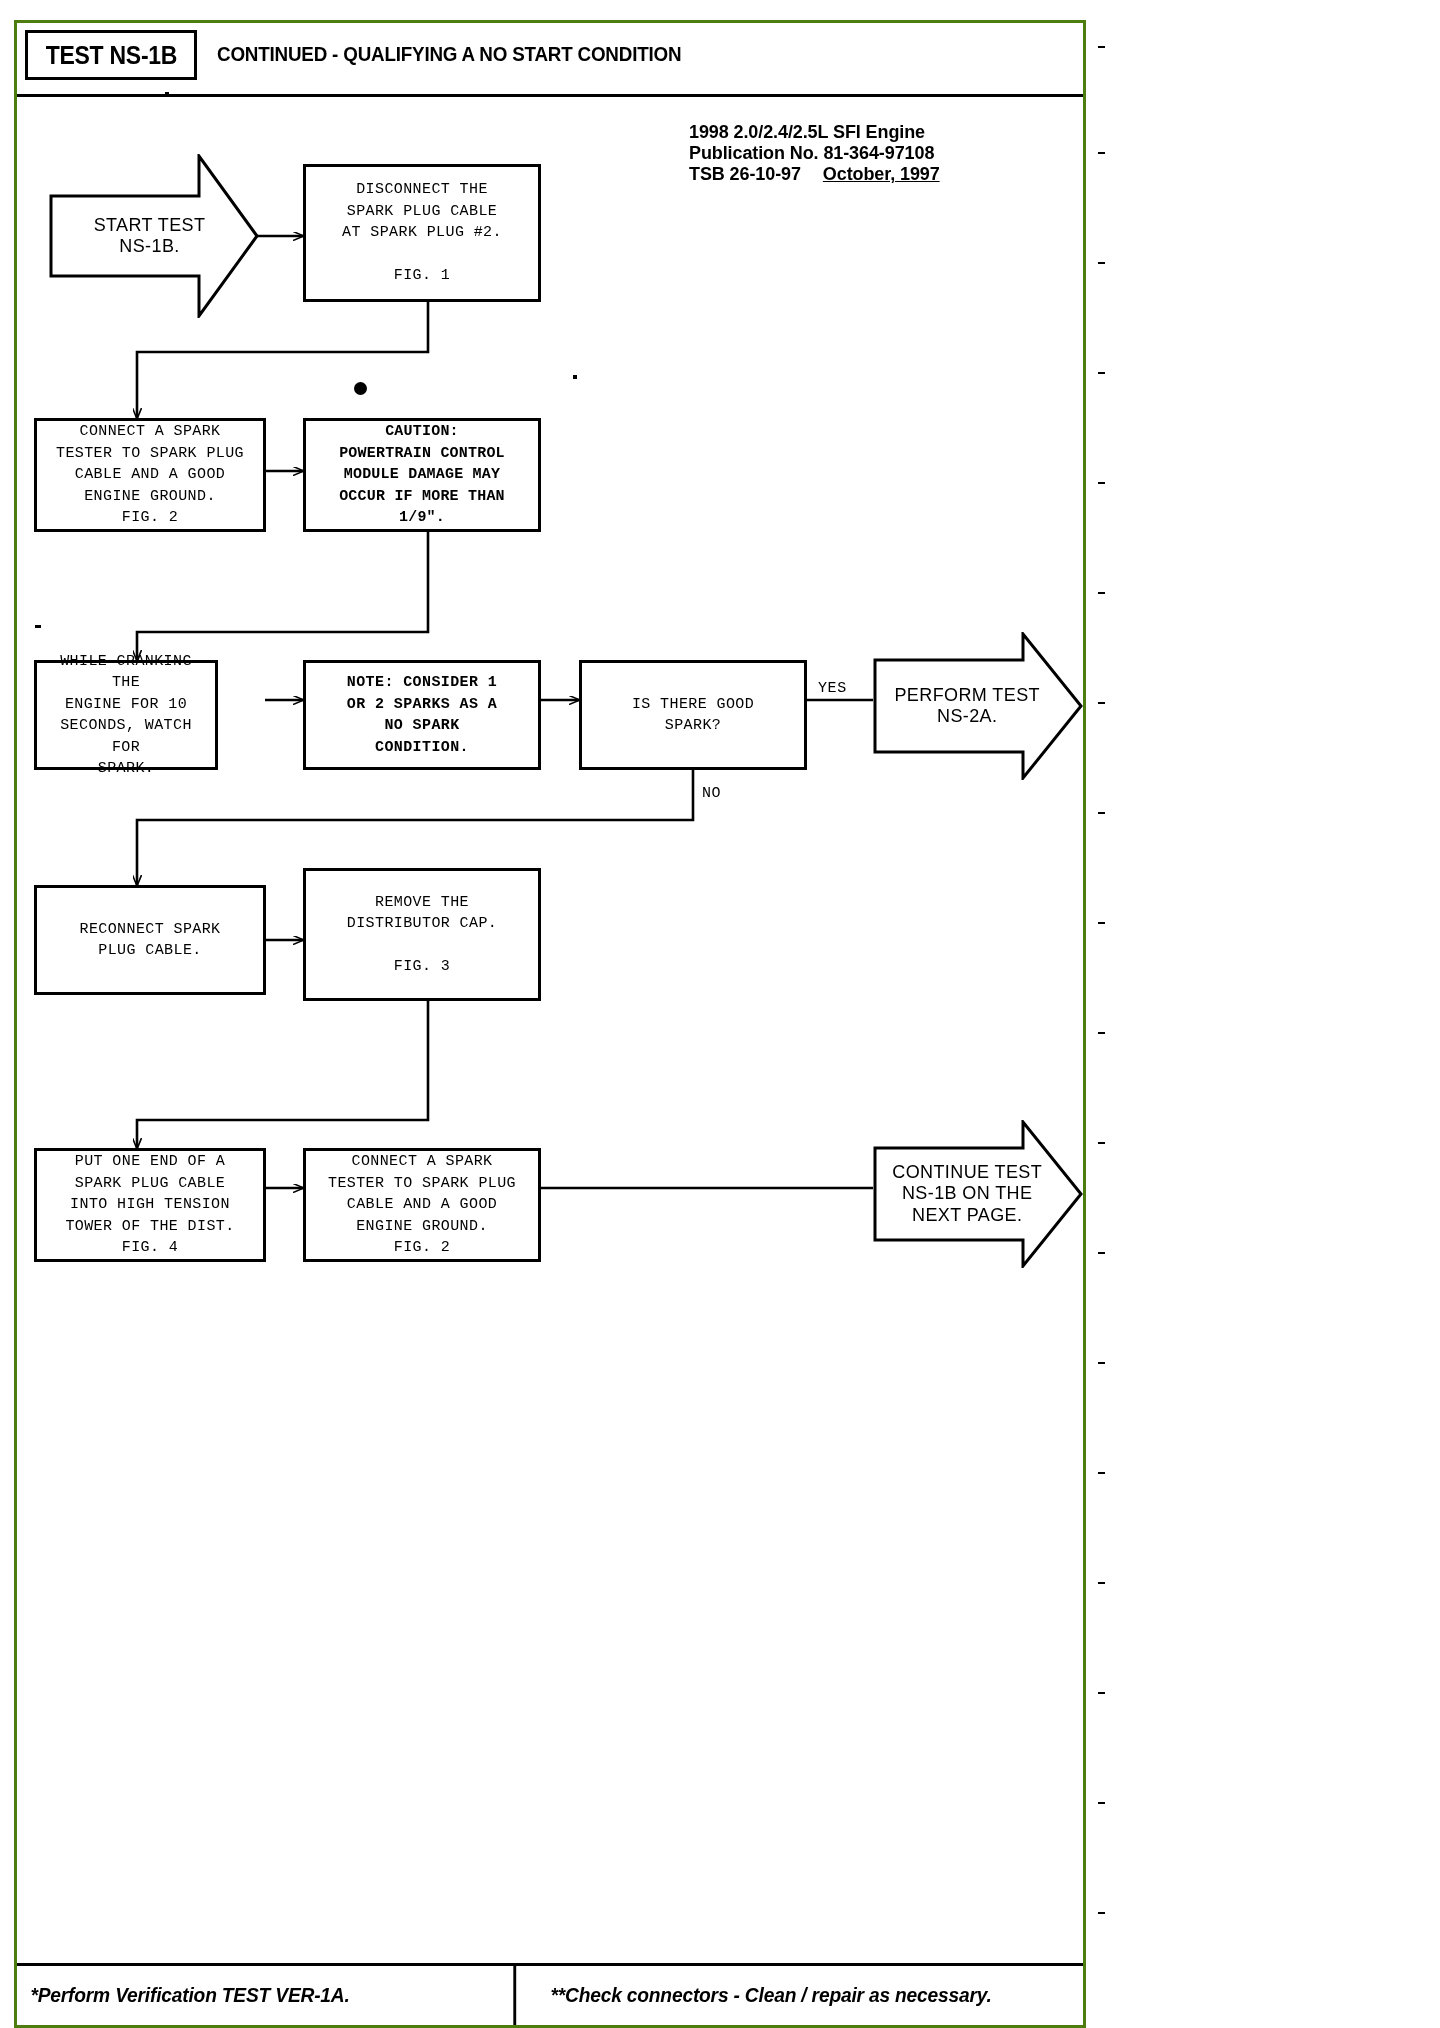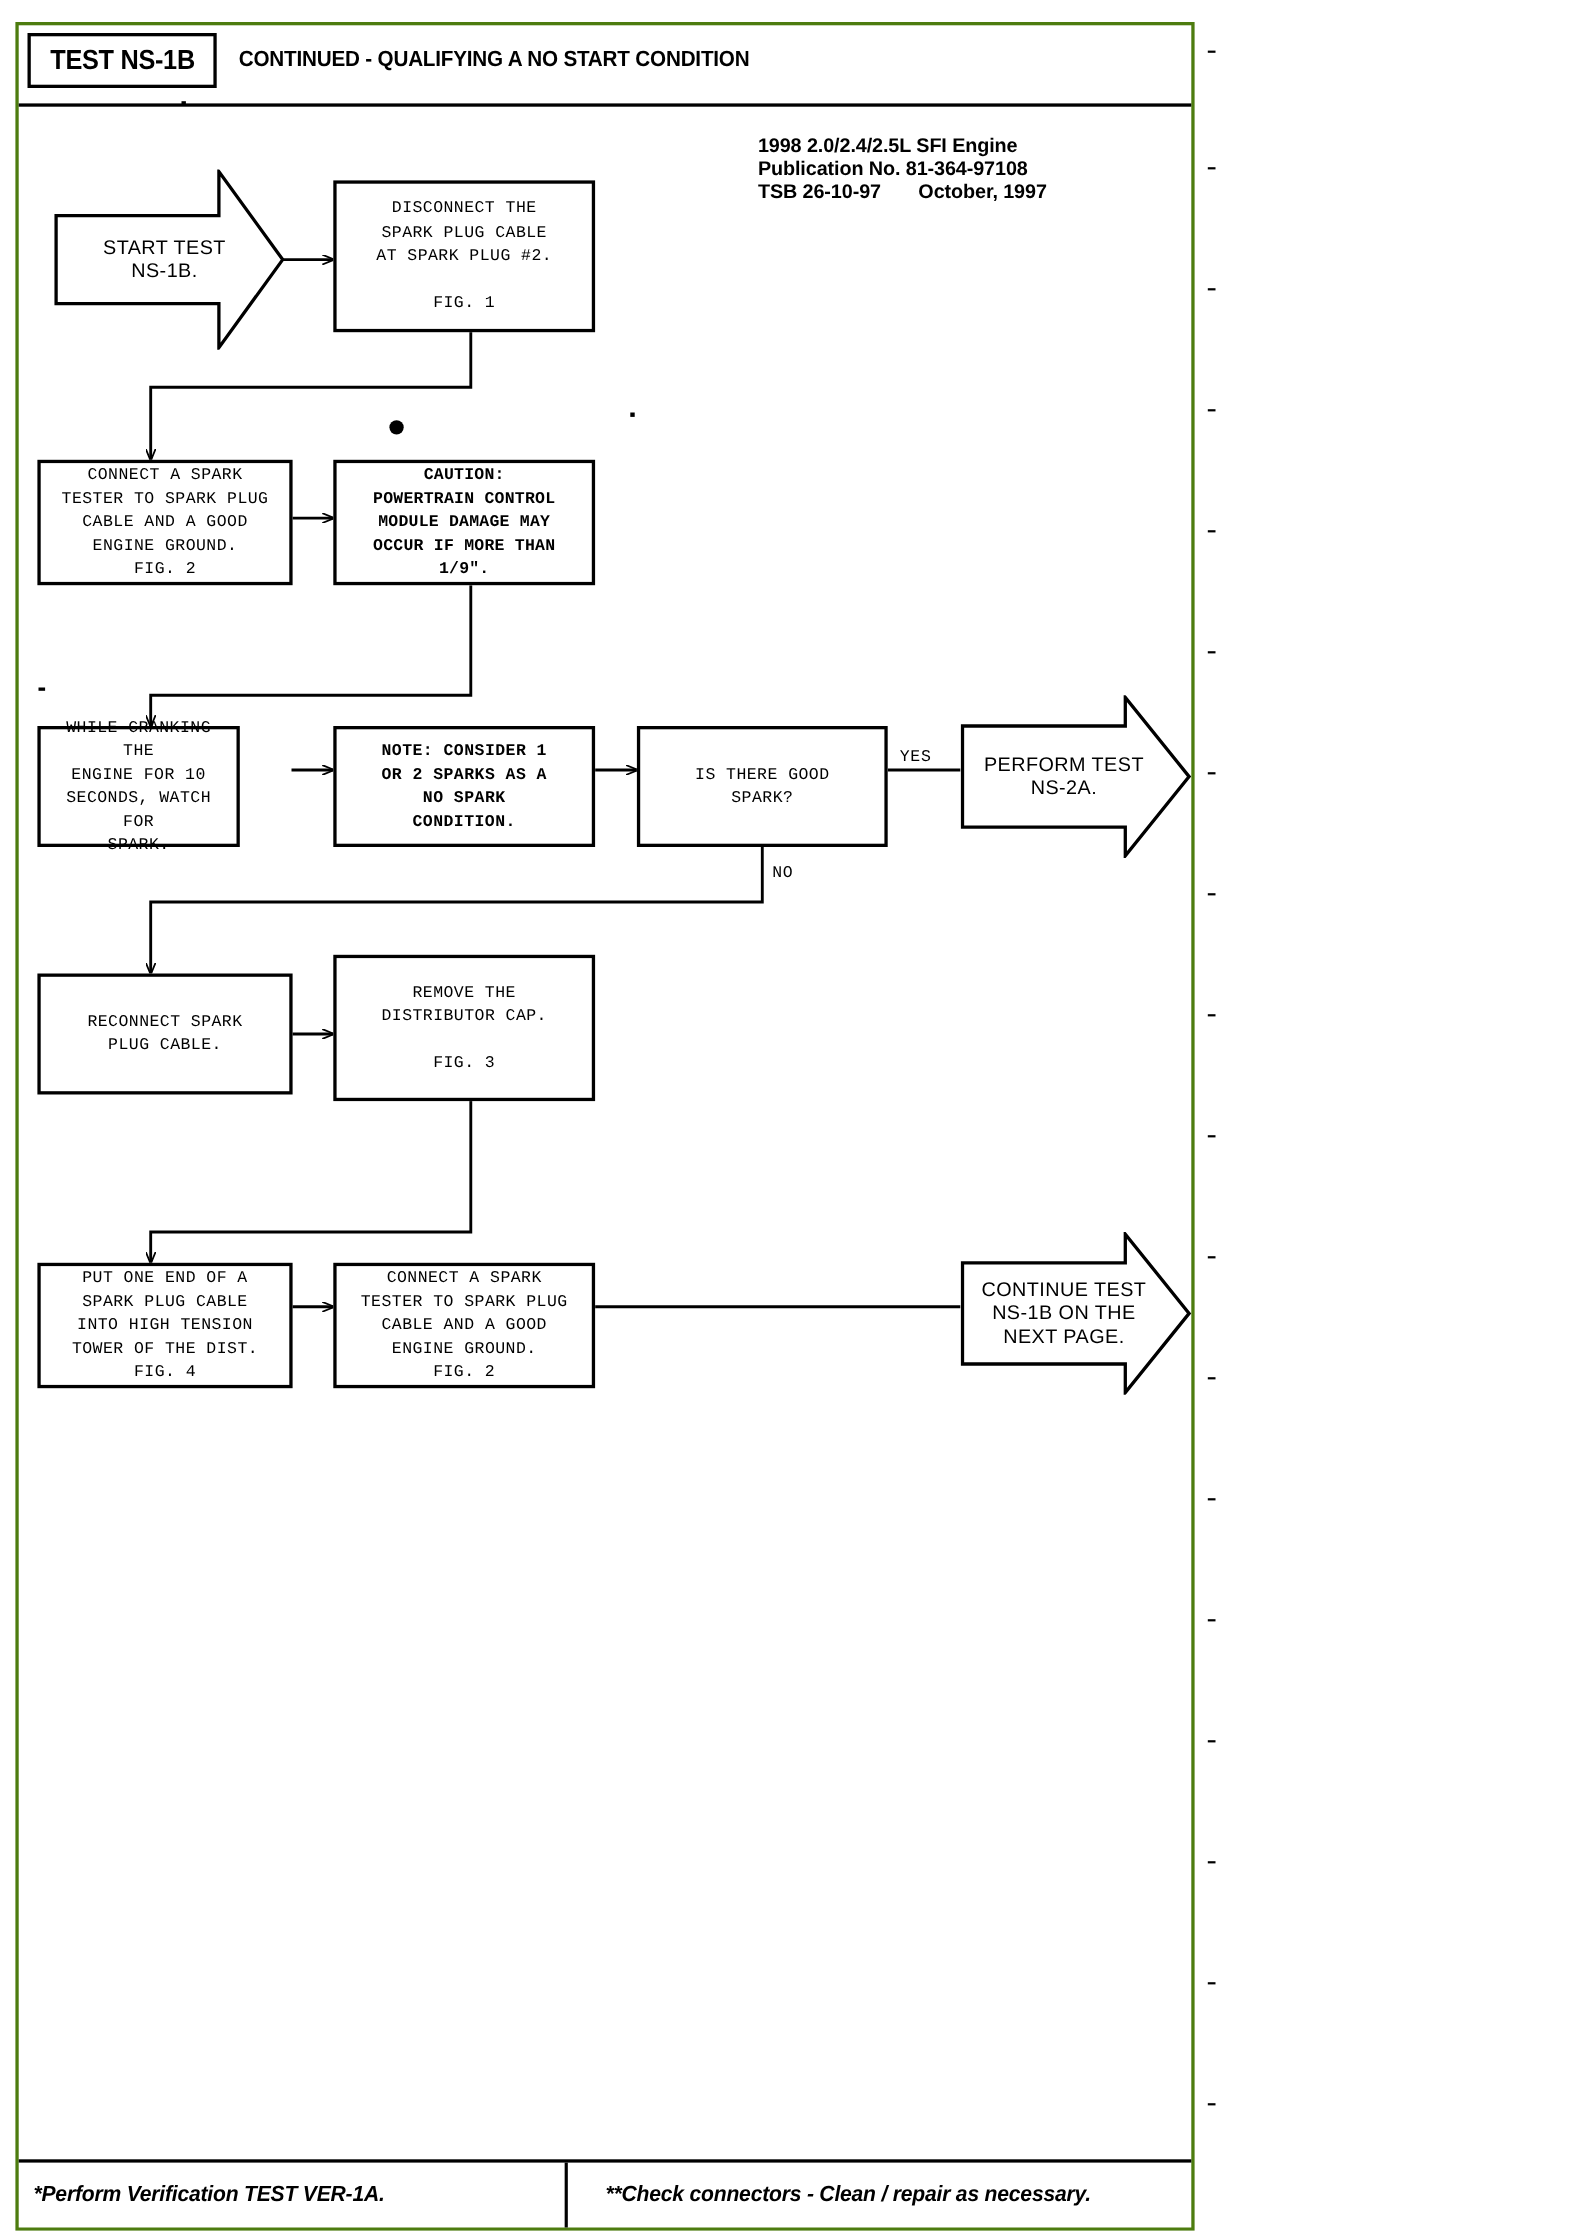--- a/index.html
+++ b/index.html
@@ -25,21 +25,21 @@
                 font-weight:bold;letter-spacing:-.2px;transform:scaleX(.94);
                 transform-origin:left center;white-space:nowrap;}
 
   
   #canvas{position:absolute;left:0;top:77px;width:100%;height:1838px;}
   #wires{position:absolute;left:0;top:0;width:1066px;height:1838px;}
 
   
   #pubinfo{position:absolute;left:672px;top:22px;font-size:18px;
            font-weight:bold;line-height:21px;letter-spacing:-.1px;}
-  #pubinfo .tsb-date{display:inline-block;margin-left:34px;}
+  #pubinfo .tsb-date{display:inline-block;margin-left:22px;text-decoration:underline;}
 
   
   .node{position:absolute;box-sizing:border-box;display:flex;
         align-items:center;justify-content:center;text-align:center;
         font-family:"Liberation Mono",monospace;font-size:15px;
         line-height:21.5px;letter-spacing:.4px;}
   .boxnode{border:3px solid #000;background:#fff;}
   .boxnode .txt{padding:0 6px;white-space:pre-line;}
 
   .bold-node .txt{font-weight:bold;letter-spacing:.2px;}

